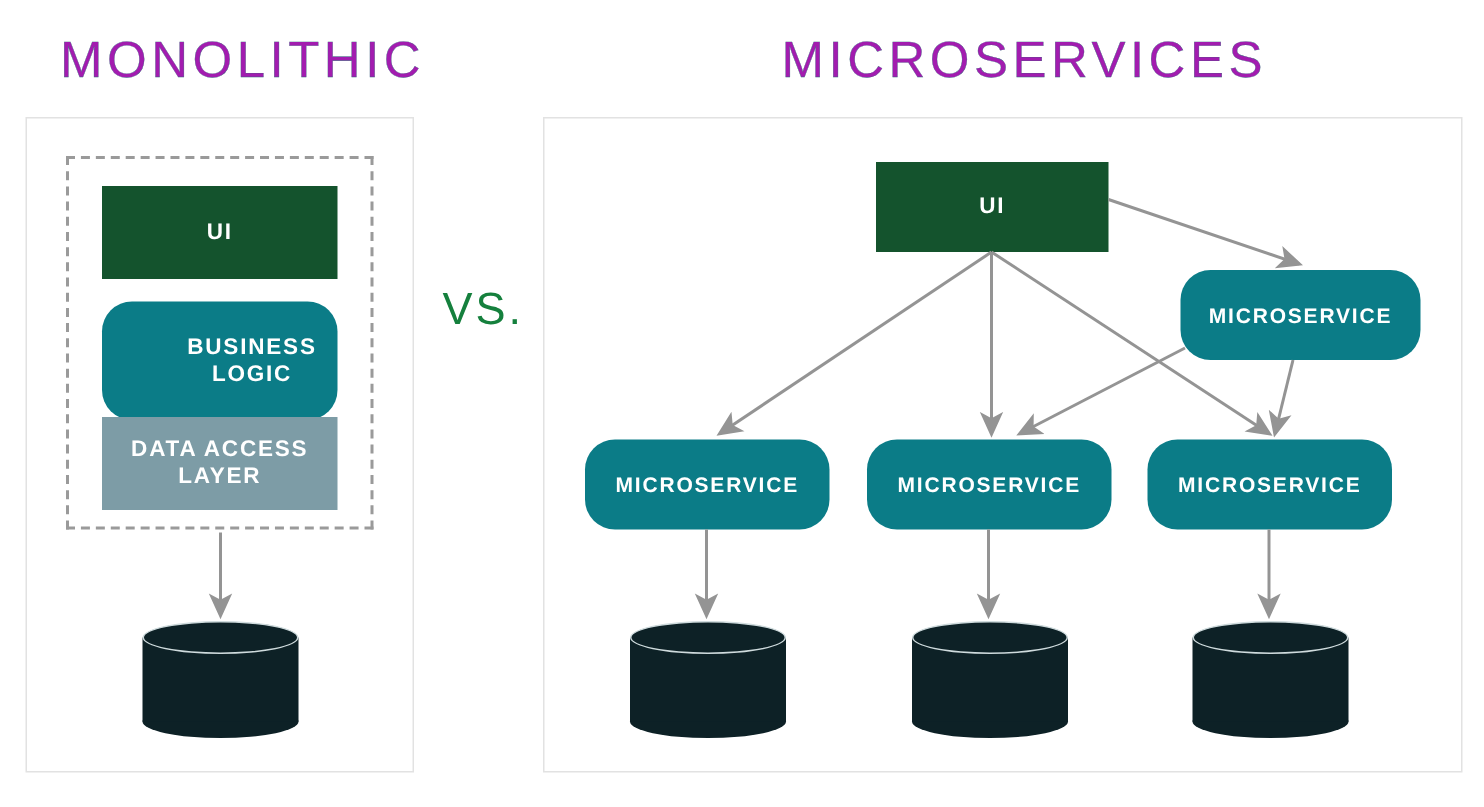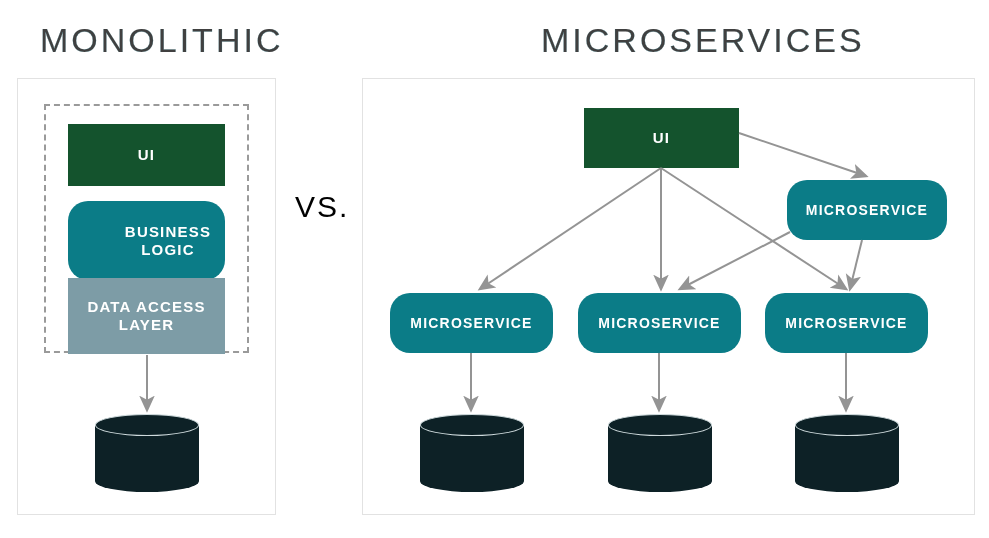--- a/index.html
+++ b/index.html
@@ -7,45 +7,45 @@
     width:989px; height:538px;
     background:#ffffff;
     font-family:"Liberation Sans", sans-serif;
     overflow:hidden;
   }
   #stage { position:relative; width:989px; height:538px; background:#fff; }
 
   
   .heading {
     position:absolute;
-    color:#404040;
+    color:#a21caf;
     font-family:"Liberation Sans", sans-serif;
     font-weight:300;
     font-size:34px;
     letter-spacing:3px;
     white-space:nowrap;
     -webkit-text-stroke:0.2px #2c6c77;
   }
   #heading-monolithic { left:40px; top:21px; }
-  #heading-microservices { left:521px; top:21px;margin-left:20px; }
+  #heading-microservices { left:521px; top:21px; }
 
   
   .panel {
     position:absolute;
     border:1px solid #e2e2e2;
     background:#ffffff;
   }
   #panel-monolithic { left:17px; top:78px; width:259px; height:437px; }
   #panel-microservices { left:362px; top:78px; width:613px; height:437px; }
 
   
   #vs-label {
     position:absolute;
     left:295px; top:190px;
-    color:#000000;
+    color:#15803d;
     font-weight:300;
     font-size:30px;
     letter-spacing:2px;
   }
 
   
   #mono-dashed-group {
     position:absolute;
     left:44px; top:104px; width:205px; height:249px;
     border:2px dashed #9a9a9a;
@@ -63,21 +63,21 @@
     letter-spacing:1.2px;
     line-height:1.18;
   }
   .block.dark  { background:#14532d; }
   .block.teal  { background:#0b7c87;border-radius:20px; }
   .block.gray  { background:#7d9ca6; }
 
   
   #mono-ui       { left:68px; top:124px;  width:157px; height:62px; font-size:15px; }
   #mono-business { left:68px; top:201px;  width:157px; height:79px; font-size:15px;padding-left:43px; }
-  #mono-data     { left:68px; top:278px;  width:157px; height:76px; font-size:15px; }
+  #mono-data     { left:68px; top:278px;  width:157px; height:62px; font-size:15px; }
 
   
   #ms-ui         { left:584px; top:108px; width:155px; height:60px; font-size:15px; }
   #ms-right      { left:787px; top:180px; width:160px; height:60px; font-size:14px; }
   #ms-b1         { left:390px; top:293px; width:163px; height:60px; font-size:14px; }
   #ms-b2         { left:578px; top:293px; width:163px; height:60px; font-size:14px; }
   #ms-b3         { left:765px; top:293px; width:163px; height:60px; font-size:14px; }
 
   
   .cylinder { position:absolute; }

